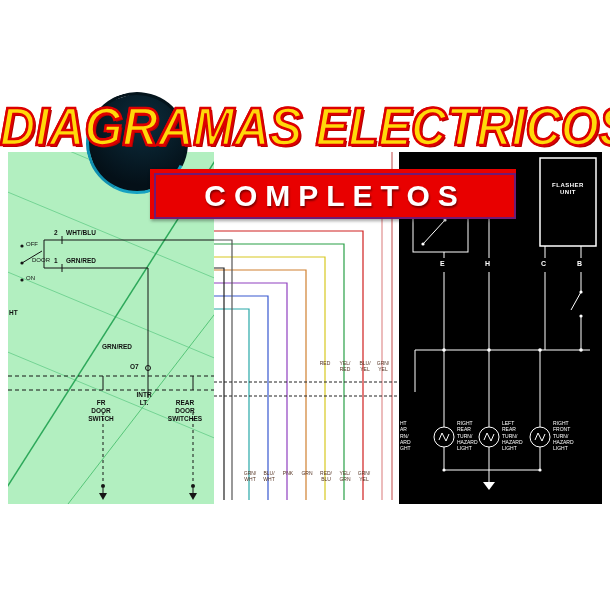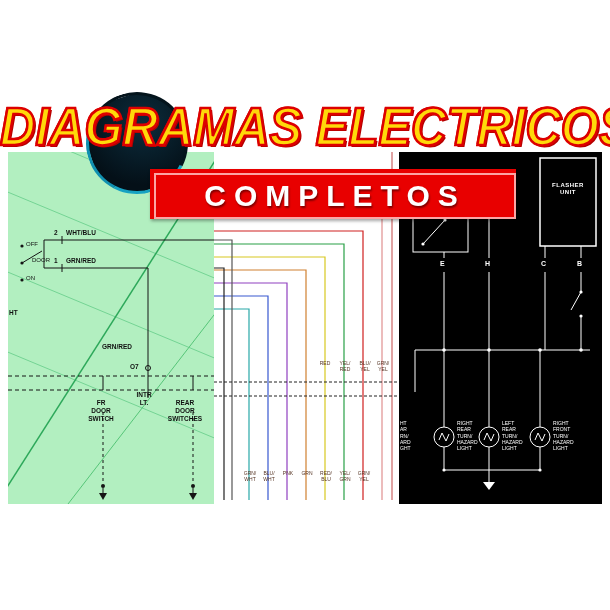--- a/index.html
+++ b/index.html
@@ -21,21 +21,21 @@
     text-shadow:2px 2px 0 #b40000, -1px -1px 0 #d40000;
     transform:scaleY(1.08); transform-origin:center top;
     z-index:4;
   }
   .banner{
     position:absolute; left:150px; top:169px; width:358px; height:42px;
     background:#e80000; padding:4px; z-index:5;
     box-shadow:1px 2px 3px rgba(0,0,0,0.35);
   }
   .banner-inner{
-    width:100%; height:100%; border:2px solid #fca5a5;
+    width:100%; height:100%; border:2px solid #701a75;
     display:flex; align-items:center; justify-content:center;
   }
   .banner-text{
     color:#ffffff; font-weight:900; font-size:30px; letter-spacing:8px;
     text-shadow:1px 2px 2px rgba(0,0,0,0.45);
   }
   .sphere{
     position:absolute; left:86px; top:92px; width:96px; height:96px;
     border-radius:50%;
     background:radial-gradient(circle at 62% 32%, #0c2d3d 0%, #041018 70%);

